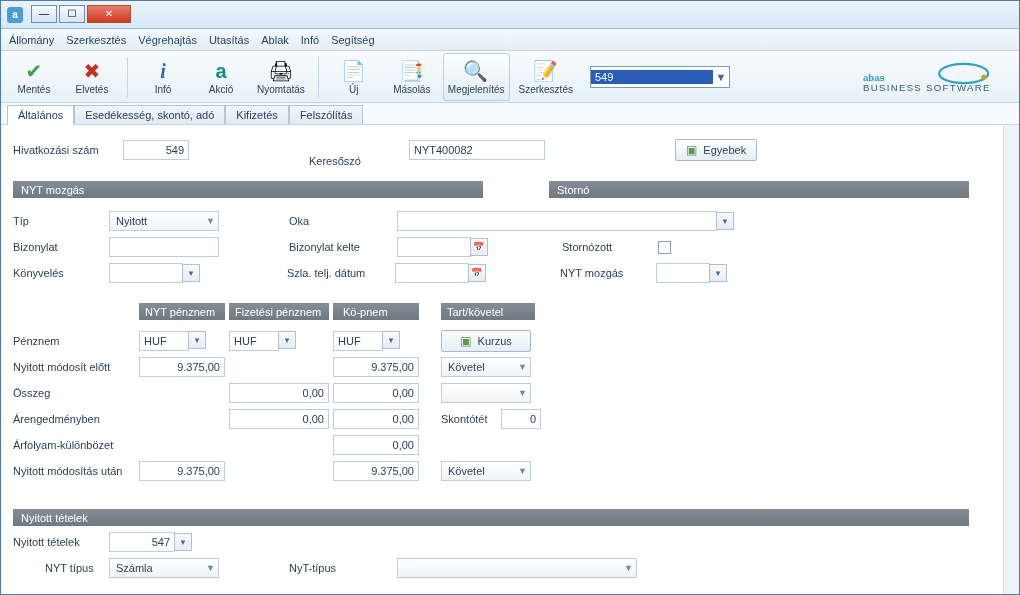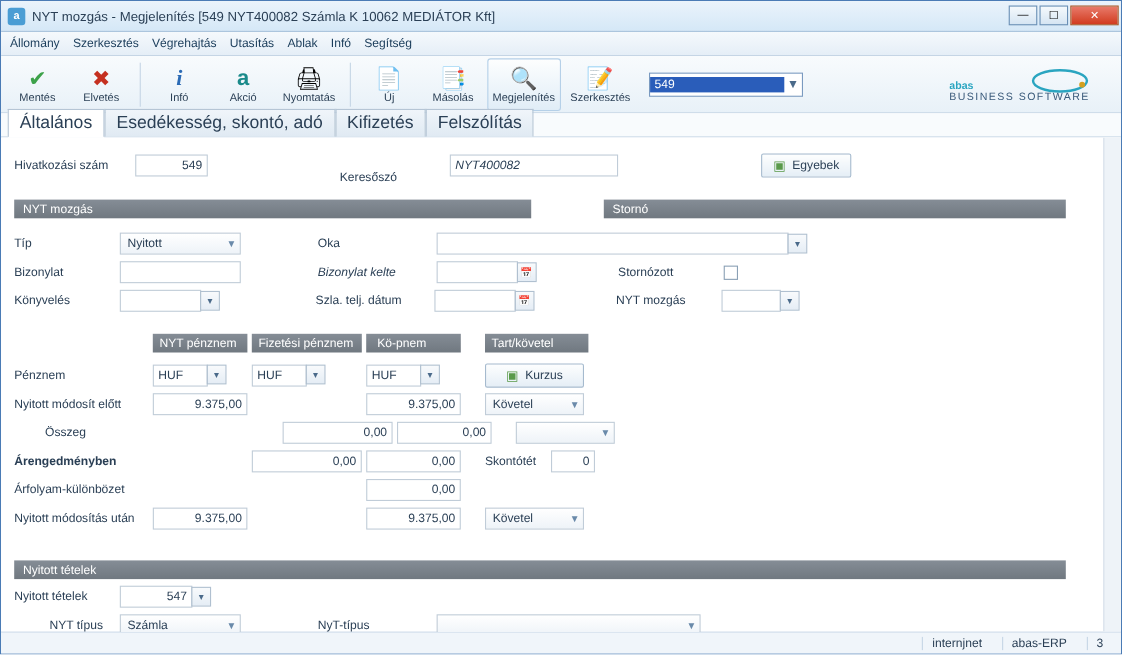--- a/index.html
+++ b/index.html
@@ -23,21 +23,21 @@
 .tbtn .ticon { font-size: 20px; height: 26px; display: flex; align-items: center; }
 .tbtn .tlabel { font-size: 10px; color: #2a3f55; }
 .tsep { width: 1px; height: 40px; background: #c5d5e5; margin: 0 4px; }
 .tool-combo { width: 140px; height: 22px; border: 1px solid #7a9ac0; background: #fff; display: flex; align-items: center; margin-left: 8px; }
 .tool-combo .sel { flex: 1; background: #2a5dba; color: #fff; padding: 1px 4px; }
 .tool-combo .dd { width: 16px; text-align: center; color: #4a6a8a; }
 .brand { margin-left: auto; margin-right: 10px; display: flex; align-items: center; }
 .brand svg { height: 36px; }
 
 .tabbar { height: 22px; display: flex; align-items: flex-end; padding: 0 6px; background: #f8fbfd; border-bottom: 1px solid #c5d5e5; }
-.tab { padding: 3px 10px; border: 1px solid #b5c5d5; background: linear-gradient(#f0f5fa,#e0eaf3); margin-right: 0px; border-bottom: none; color: #2a3f55; cursor: pointer; font-size: 16px; }
+.tab { padding: 3px 10px; border: 1px solid #b5c5d5; background: linear-gradient(#f0f5fa,#e0eaf3); margin-right: 0px; border-bottom: none; color: #2a3f55; cursor: pointer; font-size: 11px; }
 .tab.active { background: #fff; font-weight: normal; border-bottom: 1px solid #fff; margin-bottom: -1px; }
 
 .content { flex: 1; overflow: hidden; background: #fff; position: relative; display: flex; justify-content: flex-end; }
 .scroll-area { flex: 1; overflow-y: auto; padding: 8px 12px 8px 12px; }
 .scrollbar { width: 16px; background: #eef3f8; border-left: 1px solid #d5dfe8; }
 
 .row { display: flex; align-items: center; min-height: 24px; margin-bottom: 2px; }
 .lbl { color: #2a3f55; }
 
 .input { height: 20px; border: 1px solid #c0ccd8; background: #fff; padding: 0 4px; display: flex; align-items: center; color: #2a3f55; }
@@ -59,21 +59,20 @@
 .statusbar .cell { border-left: 1px solid #c5d5e5; padding: 0 8px; }
 
 </style>
 </head>
 <body>
 
 <div class="window">
 
   <div class="titlebar">
     <div class="appicon">a</div>
-    <div class="title">NYT mozgás - Megjelenítés  [549   NYT400082   Számla K 10062 MEDIÁTOR Kft]</div>
     <div class="winbtns">
       <div class="winbtn">—</div>
       <div class="winbtn">☐</div>
       <div class="winbtn close">✕</div>
     </div>
   </div>
 
   <div class="menubar">
     <span>Állomány</span>
     <span>Szerkesztés</span>
@@ -146,21 +145,21 @@
   </div>
 
   <div class="content">
     <div class="scroll-area">
 
       <div class="row" style="margin-bottom:14px;">
         <div class="lbl" style="width:110px;">Hivatkozási szám</div>
         <div class="input right" style="width:66px;">549</div>
         <div style="width:120px;"></div>
         <div class="lbl" style="width:100px;margin-top:22px;">Keresőszó</div>
-        <div class="input" style="width:153px;font-style:italic;">NYT400082</div>
+        <div class="input" style="width:136px;">NYT400082</div>
         <div style="width:130px;"></div>
         <div class="btn">
           <span class="bicon">▣</span>
           <span>Egyebek</span>
         </div>
       </div>
 
       <div class="row" style="gap:0;align-items:stretch;margin-bottom:4px;">
         <div class="section-hdr" style="width:470px;">NYT mozgás</div>
         <div style="width:66px;"></div>
@@ -176,21 +175,21 @@
         <div style="width:70px;"></div>
         <div class="lbl" style="width:108px;">Oka</div>
         <div class="input" style="width:320px;"></div>
         <div class="lookup">▾</div>
       </div>
 
       <div class="row">
         <div class="lbl" style="width:96px;">Bizonylat</div>
         <div class="input" style="width:110px;"></div>
         <div style="width:70px;"></div>
-        <div class="lbl" style="width:108px;font-style:italic;">Bizonylat kelte</div>
+        <div class="lbl" style="width:108px;">Bizonylat kelte</div>
         <div class="input" style="width:74px;"></div>
         <div class="lookup">📅</div>
         <div style="width:74px;"></div>
         <div class="lbl" style="width:96px;">Stornózott</div>
         <div class="checkbox"></div>
       </div>
 
       <div class="row" style="margin-bottom:18px;">
         <div class="lbl" style="width:96px;">Könyvelés</div>
         <div class="input" style="width:74px;"></div>
@@ -241,33 +240,33 @@
         <div style="width:100px;"></div>
         <div class="input right" style="width:86px;">9.375,00</div>
         <div style="width:14px;"></div>
         <div class="combo" style="width:90px;">
             <span class="cval">Követel</span>
             <span class="cdd">▼</span>
           </div>
       </div>
 
       <div class="row" style="gap:4px;">
-        <div class="lbl" style="width:122px;margin-left:28px;">Összeg</div>
+        <div class="lbl" style="width:122px;">Összeg</div>
         <div style="width:86px;"></div>
         <div class="input right" style="width:100px;">0,00</div>
         <div class="input right" style="width:86px;">0,00</div>
         <div style="width:14px;"></div>
         <div class="combo" style="width:90px;">
             <span class="cval"></span>
             <span class="cdd">▼</span>
           </div>
       </div>
 
       <div class="row" style="gap:4px;">
-        <div class="lbl" style="width:122px;font-weight:bold;">Árengedményben</div>
+        <div class="lbl" style="width:122px;">Árengedményben</div>
         <div style="width:86px;"></div>
         <div class="input right" style="width:100px;">0,00</div>
         <div class="input right" style="width:86px;">0,00</div>
         <div style="width:14px;"></div>
         <div class="lbl" style="width:56px;">Skontótét</div>
         <div class="input right" style="width:40px;">0</div>
       </div>
 
       <div class="row" style="gap:4px;">
         <div class="lbl" style="width:122px;">Árfolyam-különbözet</div>
@@ -313,19 +312,14 @@
       <div class="row" style="opacity:0.7;">
 
         <div style="width:75px;"></div>
 
       </div>
 
     </div>
     <div class="scrollbar"></div>
   </div>
 
-  <div class="statusbar">
-    <span class="cell">internjnet</span>
-    <span class="cell">abas-ERP</span>
-    <span class="cell">3</span>
-  </div>
 
 </div>
 
 </body></html>

